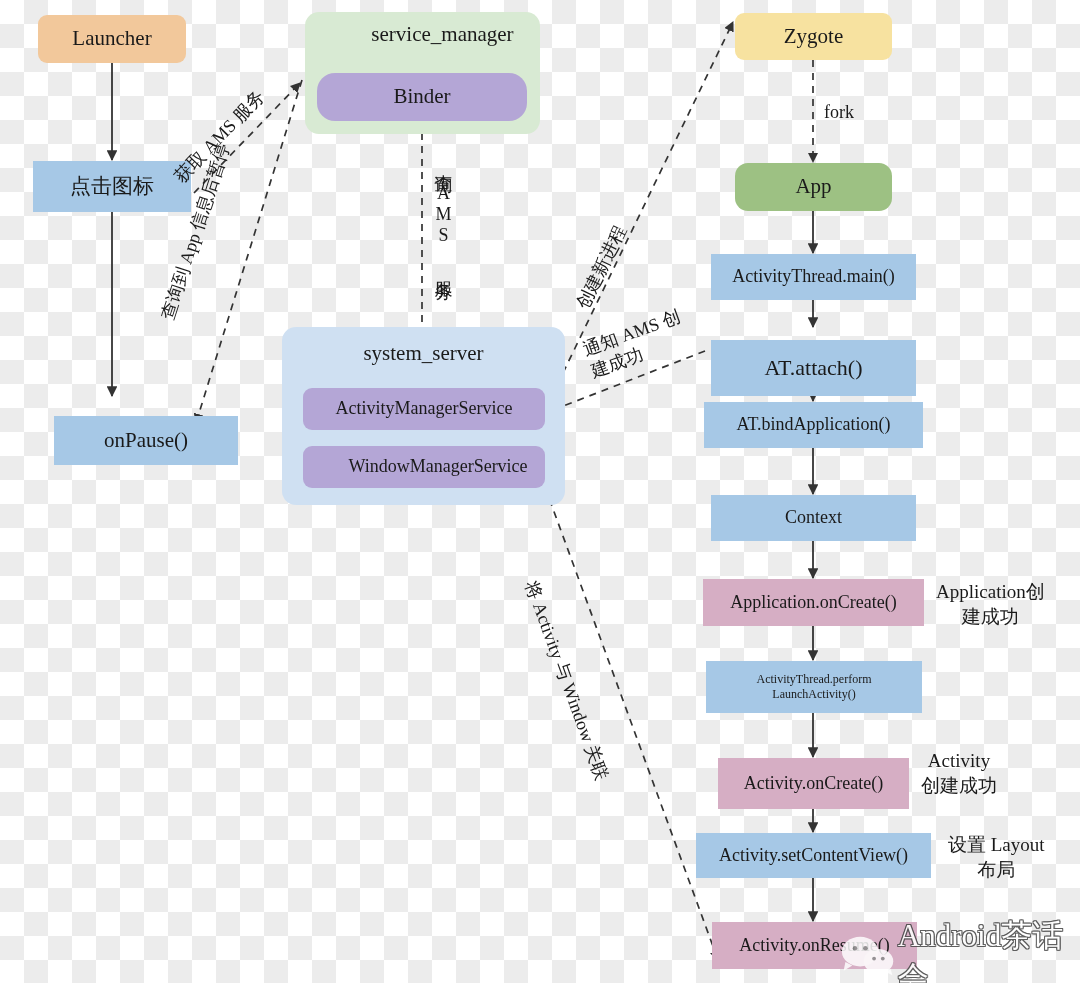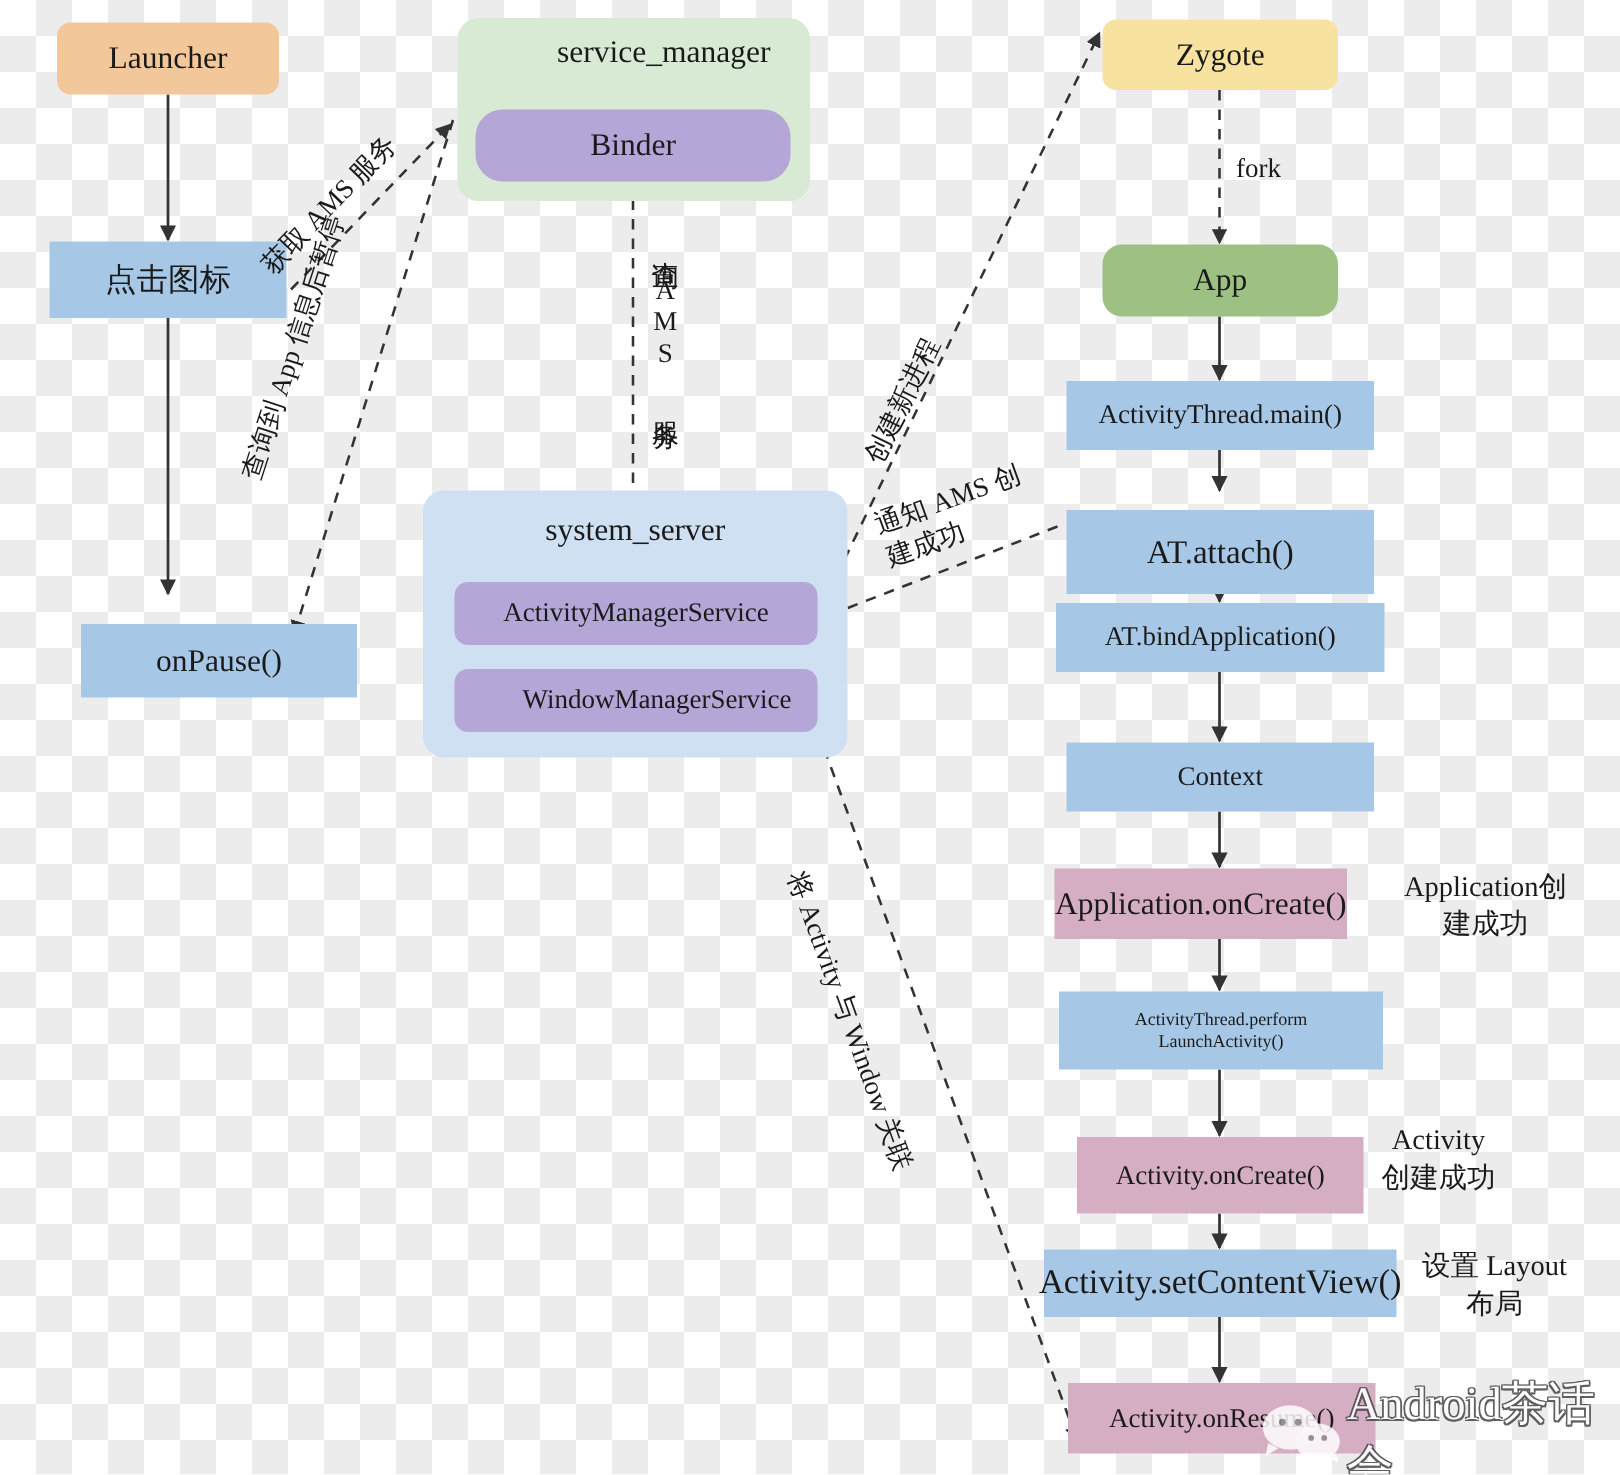--- a/index.html
+++ b/index.html
@@ -182,28 +182,28 @@
   <div class="node c-gr rounded-md" style="left:735px; top:163px; width:157px; height:48px; font-size:21px;border-radius:13px;">App</div>
 
   <div class="node c-blue sq" style="left:711px; top:254px; width:205px; height:46px; font-size:18px;">ActivityThread.main()</div>
 
   <div class="node c-blue sq" style="left:711px; top:340px; width:205px; height:56px; font-size:22px;">AT.attach()</div>
 
   <div class="node c-blue sq" style="left:704px; top:402px; width:219px; height:46px; font-size:18px;">AT.bindApplication()</div>
 
   <div class="node c-blue sq" style="left:711px; top:495px; width:205px; height:46px; font-size:18px;">Context</div>
 
-  <div class="node c-pink sq" style="left:703px; top:579px; width:195px; height:47px; font-size:21px;">Application.onCreate()</div>
+  <div class="node c-pink sq" style="left:703px; top:579px; width:221px; height:47px; font-size:18px;">Application.onCreate()</div>
 
   <div class="node c-blue sq" style="left:706px; top:661px; width:216px; height:52px; font-size:12px;">ActivityThread.perform
 LaunchActivity()</div>
 
   <div class="node c-pink sq" style="left:718px; top:758px; width:191px; height:51px; font-size:18px;">Activity.onCreate()</div>
 
-  <div class="node c-blue sq" style="left:696px; top:833px; width:235px; height:45px; font-size:23px;">Activity.setContentView()</div>
+  <div class="node c-blue sq" style="left:696px; top:833px; width:235px; height:45px; font-size:18px;">Activity.setContentView()</div>
 
   <div class="node c-pink sq" style="left:712px; top:922px; width:205px; height:47px; font-size:18px;">Activity.onResume()</div>
 
   <div class="edge-label" style="left:186px; top:165px; font-size:18px; transform: rotate(-46deg); transform-origin: left bottom;">获取 AMS 服务</div>
 
   <div class="edge-label" style="left:178px; top:300px; font-size:18px; transform: rotate(-72deg); transform-origin: left bottom;">查询到 App 信息后暂停</div>
 
   <div class="edge-label" style="left:432px; top:160px; font-size:18px; writing-mode: vertical-rl; text-orientation: upright; letter-spacing:1px;">查询 AMS 服务</div>
 
   <div class="edge-label" style="left:592px; top:290px; font-size:18px; transform: rotate(-64deg); transform-origin: left bottom;">创建新进程</div>

